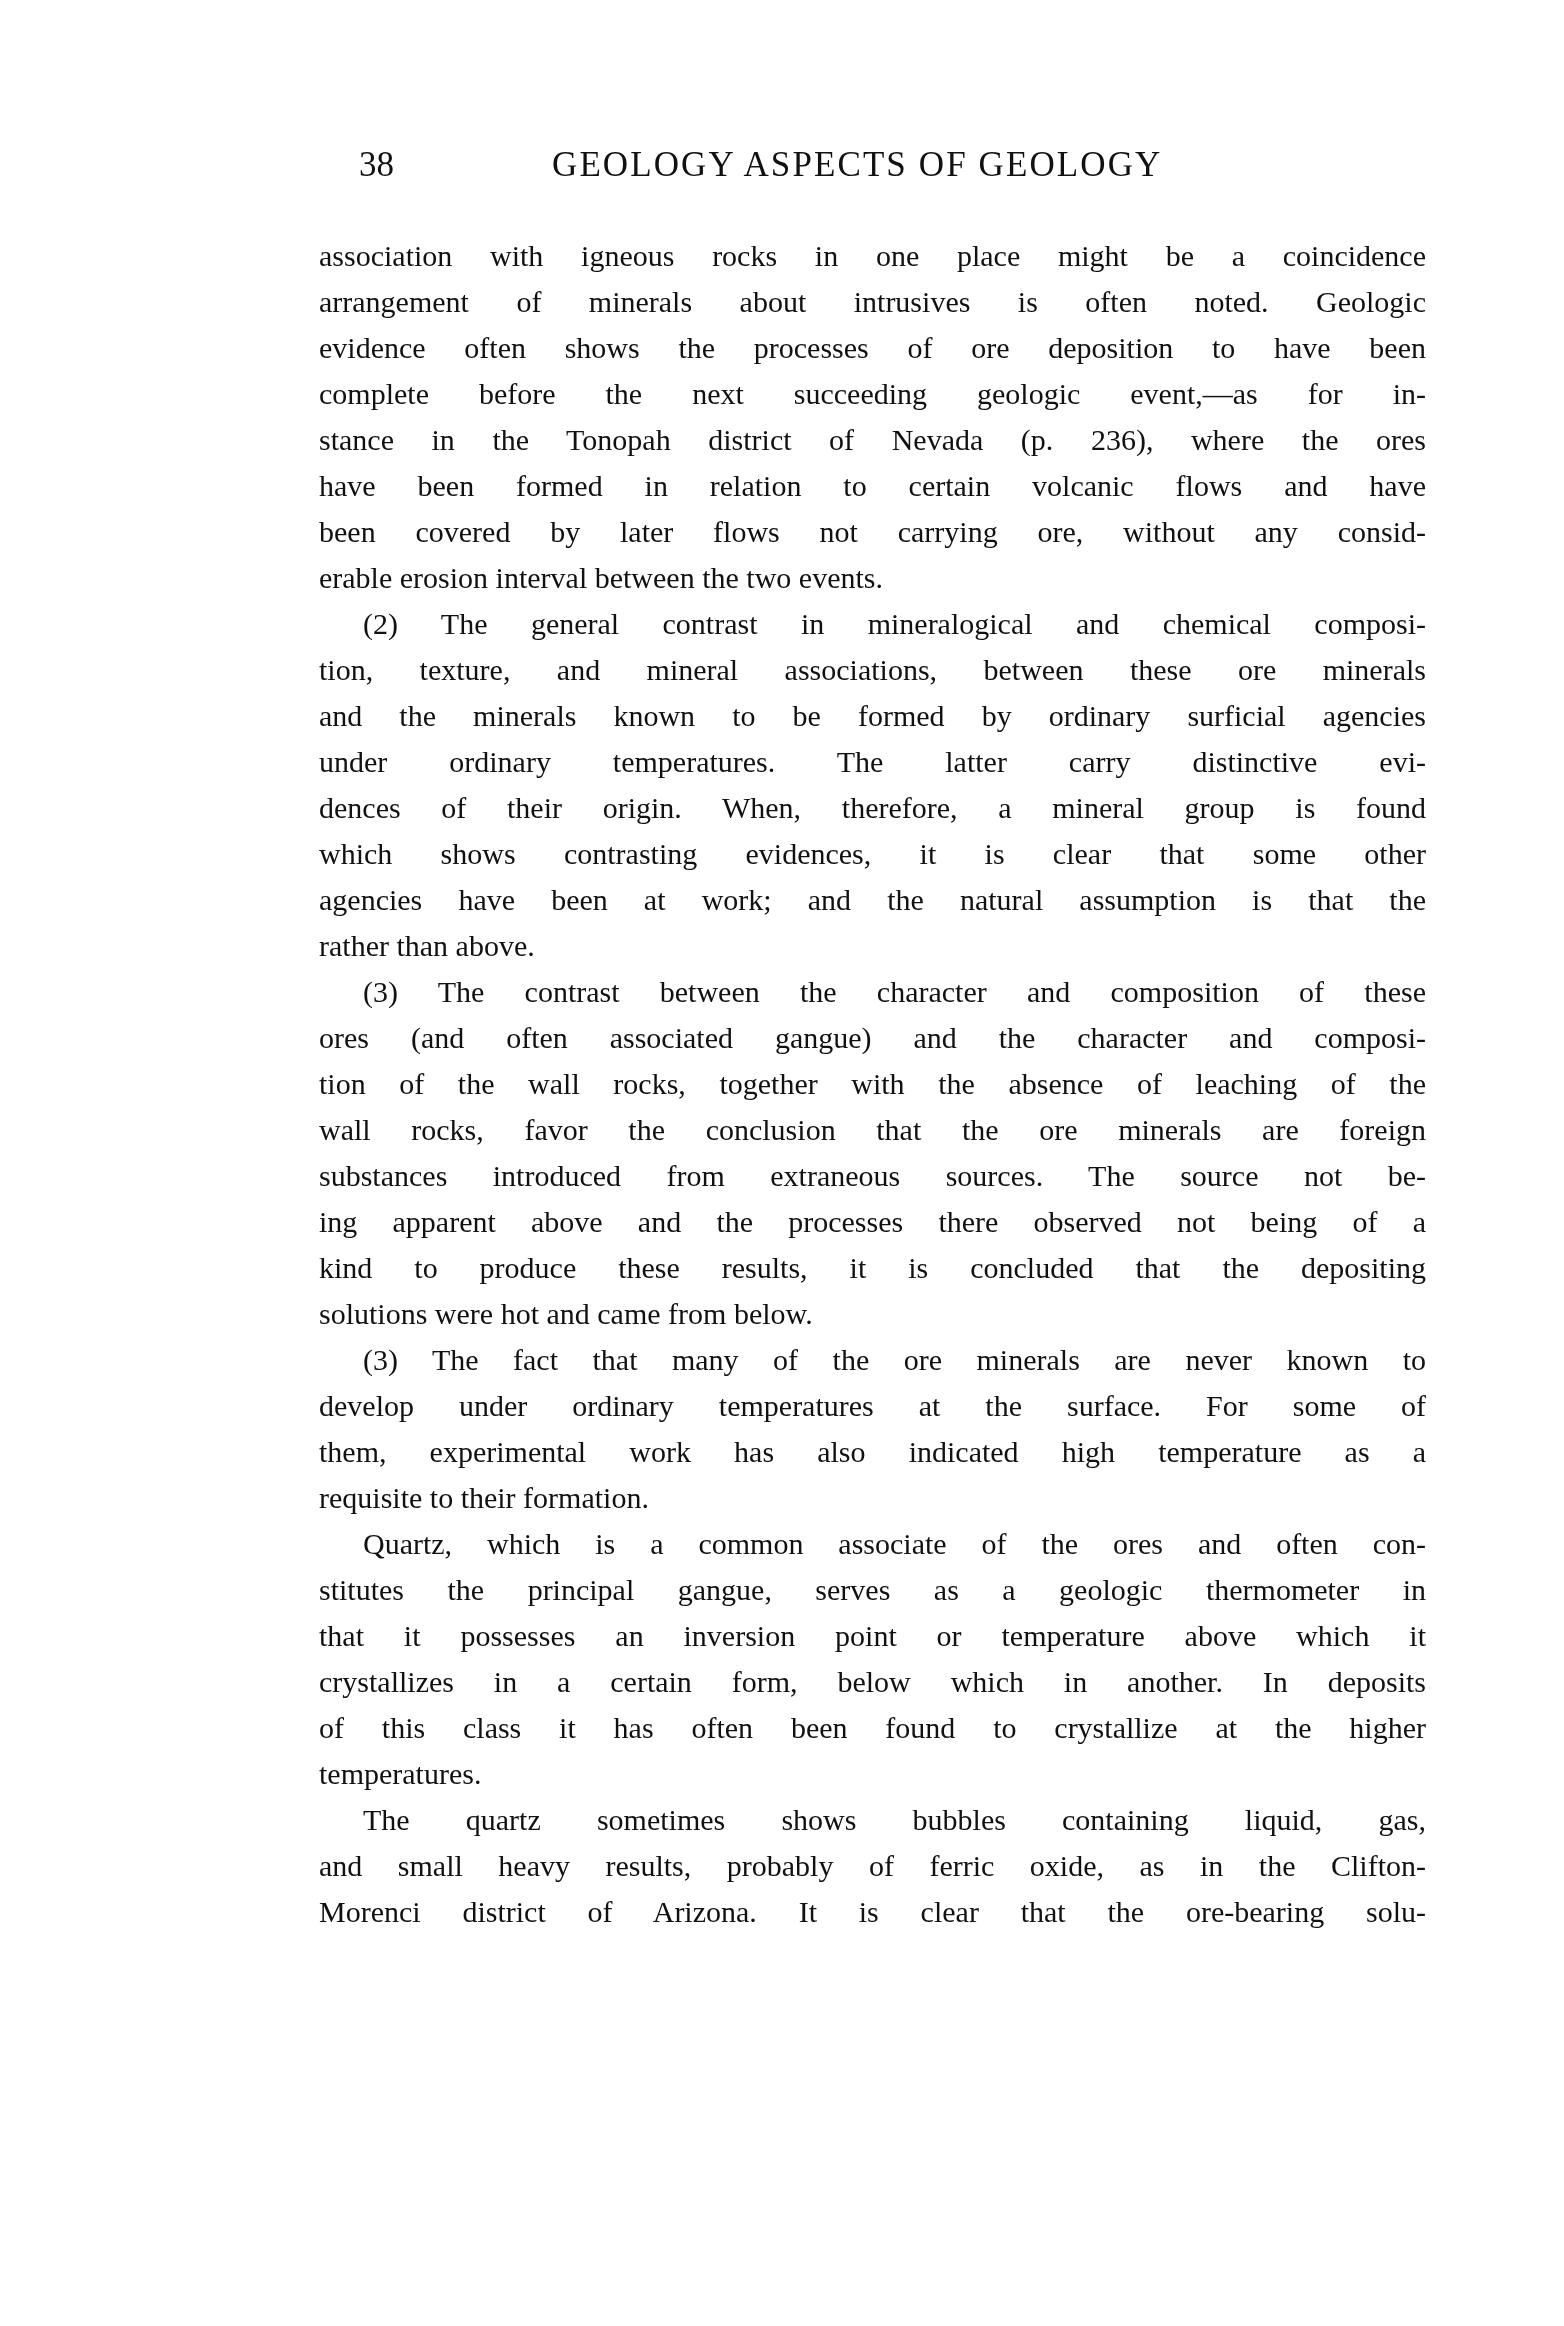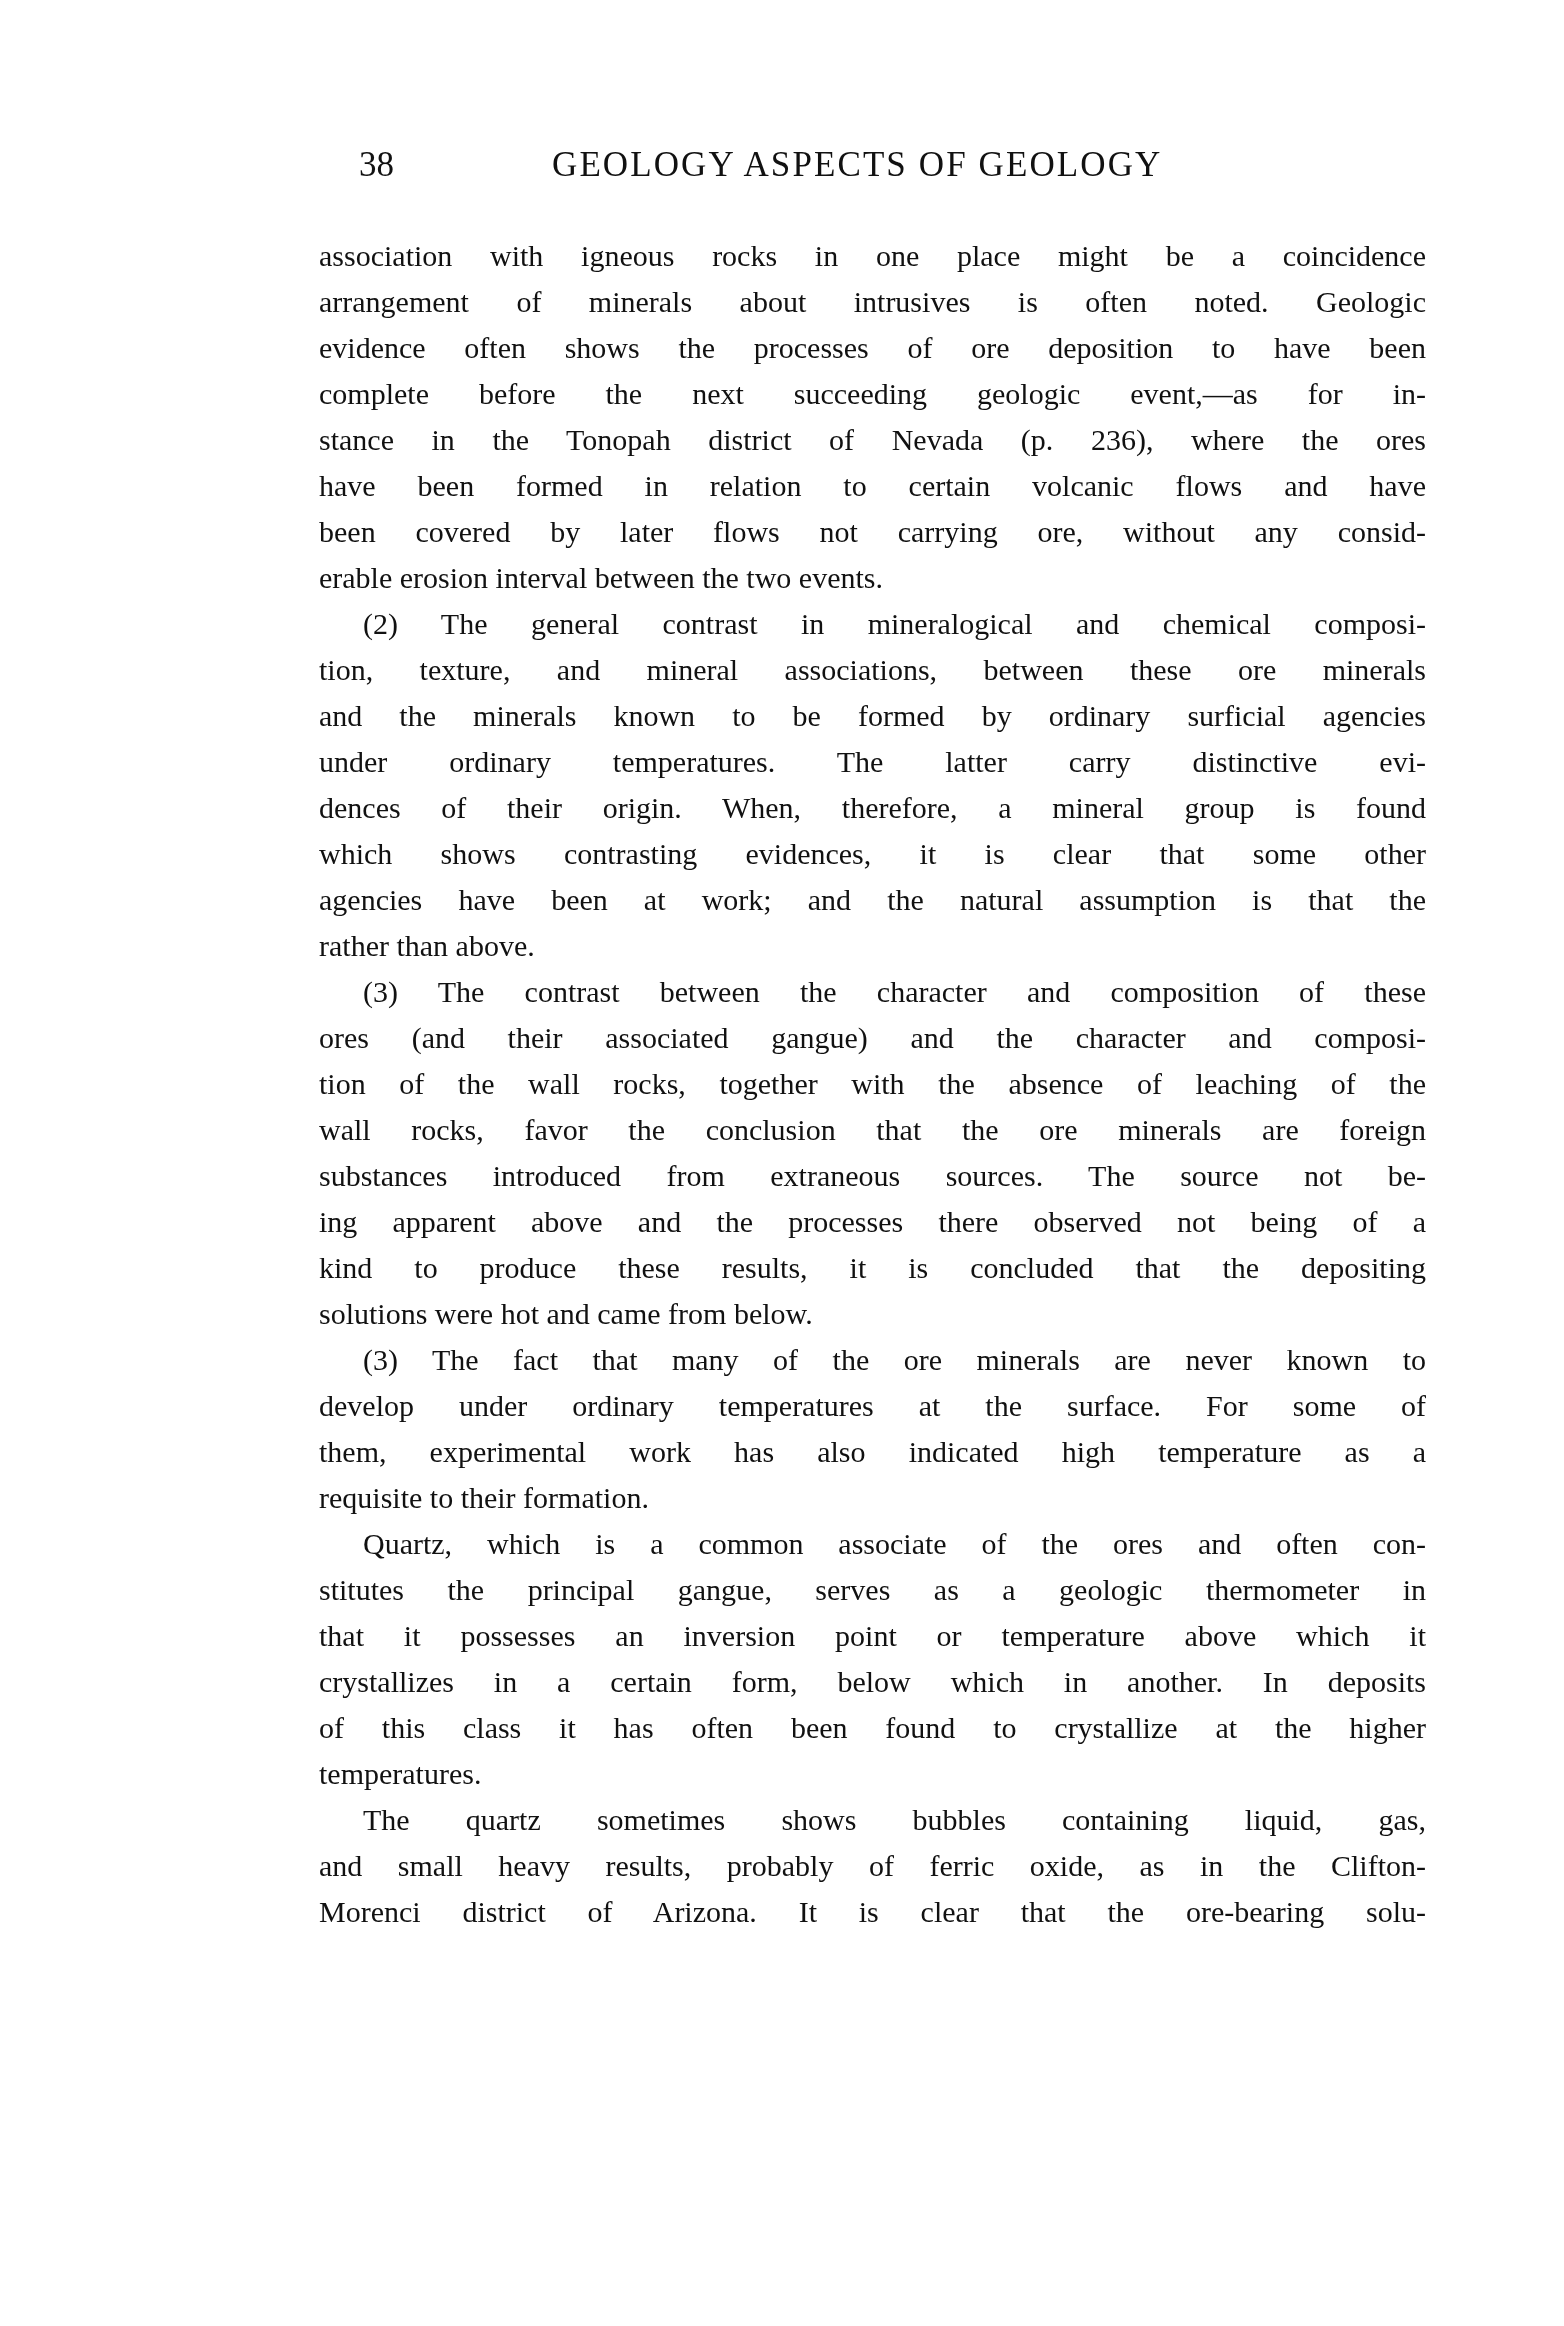--- a/index.html
+++ b/index.html
@@ -39,21 +39,21 @@
       <span class="line">tion, texture, and mineral associations, between these ore minerals</span>
       <span class="line">and the minerals known to be formed by ordinary surficial agencies</span>
       <span class="line">under ordinary temperatures.  The latter carry distinctive evi-</span>
       <span class="line">dences of their origin.  When, therefore, a mineral group is found</span>
       <span class="line">which shows contrasting evidences, it is clear that some other</span>
       <span class="line">agencies have been at work; and the natural assumption is that the</span>
       <span class="line last">rather than above.</span>
     </div>
     <div>
       <span class="line indent">(3)  The contrast between the character and composition of these</span>
-      <span class="line">ores (and their associated gangue) and the character and composi-</span>
+      <span class="line">ores (and often associated gangue) and the character and composi-</span>
       <span class="line">tion of the wall rocks, together with the absence of leaching of the</span>
       <span class="line">wall rocks, favor the conclusion that the ore minerals are foreign</span>
       <span class="line">substances introduced from extraneous sources.  The source not be-</span>
       <span class="line">ing apparent above and the processes there observed not being of a</span>
       <span class="line">kind to produce these results, it is concluded that the depositing</span>
       <span class="line last">solutions were hot and came from below.</span>
     </div>
     <div>
       <span class="line indent">(3)  The fact that many of the ore minerals are never known to</span>
       <span class="line">develop under ordinary temperatures at the surface.  For some of</span>

